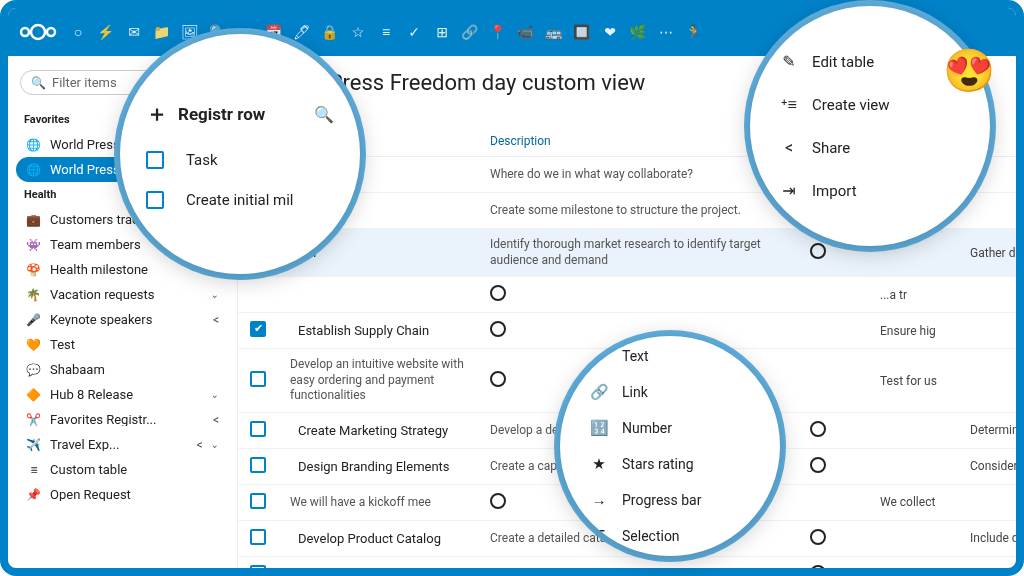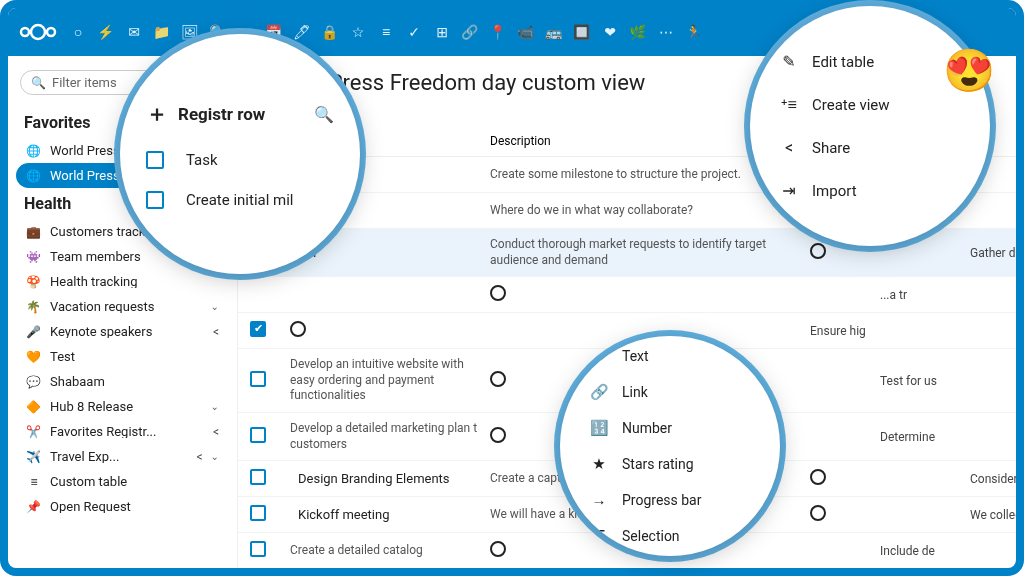--- a/index.html
+++ b/index.html
@@ -8,33 +8,33 @@
   
   .topbar { height: 48px; background: #0082c9; display: flex; align-items: center; padding: 0 8px; gap: 10px; color: #fff; }
   .topbar .logo { width: 44px; height: 28px; display: flex; align-items: center; justify-content: center; }
   .topbar .app-icons { display: flex; gap: 12px; flex: 1; align-items: center; }
   .topbar .app-icons span { width: 16px; height: 16px; display: inline-flex; align-items: center; justify-content: center; opacity: .9; cursor: pointer; font-size: 14px; }
   
   .shell { display: flex; height: calc(100% - 48px); }
   .sidebar { width: 230px; border-right: 1px solid #eee; padding: 8px; overflow: hidden; }
   .filter { display: flex; align-items: center; border: 1px solid #ccc; border-radius: 20px; padding: 4px 10px; margin: 6px 4px 12px; color: #666; }
   .filter .mag { margin-right: 6px; font-size: 12px; }
-  .sidebar-section-label { font-size: 16px; font-weight: 700; padding: 6px 8px; }
+  .sidebar-section-label { font-size: 11px; font-weight: 700; padding: 6px 8px; }
   .sidebar-item { display: flex; align-items: center; gap: 8px; padding: 6px 10px; border-radius: 18px; cursor: pointer; font-size: 13px; line-height: 1; }
   .sidebar-item .emoji { width: 16px; text-align: center; font-size: 12px; }
   .sidebar-item .lbl { flex: 1; white-space: nowrap; overflow: hidden; text-overflow: ellipsis; }
   .sidebar-item.active { background: #0082c9; color: #fff; }
   .sidebar-item .chev { font-size: 10px; color: #666; }
   .sidebar-item .share { font-size: 12px; color: #444; }
   
   .main { flex: 1; display: flex; flex-direction: column; overflow: hidden; }
   .title { font-size: 22px; font-weight: 400; padding: 14px 24px 4px 60px; }
   .toolbar { padding: 6px 24px 6px 60px; color: #777; font-size: 13px; }
   .thead, .trow { display: grid; grid-template-columns: 40px 200px 320px 70px 90px 80px; align-items: center; gap: 0; }
-  .thead { font-size: 12px; color: #000000; padding: 8px 0 8px 12px; border-bottom: 1px solid #eee; }
+  .thead { font-size: 12px; color: #0369a1; padding: 8px 0 8px 12px; border-bottom: 1px solid #eee; }
   .trow { padding: 8px 0 8px 12px; border-bottom: 1px solid #f2f2f2; font-size: 13px; }
   .trow.highlight { background: #eaf3fb; }
   .cb { width: 16px; height: 16px; border: 2px solid #0082c9; border-radius: 2px; display: inline-block; }
   .cb.checked { background: #0082c9; position: relative; }
   .cb.checked::after { content: "✔"; color: #fff; font-size: 11px; position: absolute; top: -1px; left: 2px; }
   .desc { color: #555; font-size: 12px; line-height: 1.3; padding-right: 10px; }
   .taskname { white-space: nowrap; overflow: hidden; text-overflow: ellipsis; }
   .ring { width: 16px; height: 16px; border: 2px solid #222; border-radius: 50%; display: inline-block; }
   .ring.ok { background: #fff; position: relative; }
   .ring.ok::after { content: "✔"; font-size: 10px; position: absolute; top: -1px; left: 2px; }
@@ -121,21 +121,21 @@
           <div class="sidebar-item">
             <span class="emoji">💼</span>
             <span class="lbl">Customers tracking...</span>
           </div>
           <div class="sidebar-item">
             <span class="emoji">👾</span>
             <span class="lbl">Team members</span>
           </div>
           <div class="sidebar-item">
             <span class="emoji">🍄</span>
-            <span class="lbl">Health tracking</span>
+            <span class="lbl">Health milestone</span>
           </div>
           <div class="sidebar-item">
             <span class="emoji">🌴</span>
             <span class="lbl">Vacation requests</span>
             <span class="chev">⌄</span>
           </div>
           <div class="sidebar-item">
             <span class="emoji">🎤</span>
             <span class="lbl">Keynote speakers</span>
             <span class="share">&lt;</span>
@@ -181,88 +181,90 @@
       <div class="thead">
         <span></span>
         <span style="padding-left:8px">Task</span>
         <span>Description</span>
         <span>Proofed</span>
         <span></span>
           <span></span>
       </div>
       <div id="rows">
           <div class="trow">
+    <span><span class="cb"></span></span>
+    <span class="taskname" style="padding-left:8px">entation</span>
+    <span class="desc">Where do we in what way collaborate?</span>
+    <span><span class="ring"></span></span>
+    <span><span class="prog"><span class="bar" style="width:0%"></span></span></span>
+    <span class="next"></span>
+          </div>
+          <div class="trow">
     <span><span class="cb checked"></span></span>
     <span class="taskname" style="padding-left:8px">es</span>
     <span class="desc">Create some milestone to structure the project.</span>
     <span><span class="ring ok"></span></span>
     <span><span class="prog"><span class="bar" style="width:0%"></span></span></span>
     <span class="next"></span>
           </div>
-          <div class="trow">
-    <span><span class="cb"></span></span>
-    <span class="taskname" style="padding-left:8px">entation</span>
-    <span class="desc">Where do we in what way collaborate?</span>
-    <span><span class="ring"></span></span>
-    <span><span class="prog"><span class="bar" style="width:0%"></span></span></span>
-    <span class="next"></span>
-          </div>
           <div class="trow highlight">
     <span><span class="cb"></span></span>
     <span class="taskname" style="padding-left:8px">rch</span>
-    <span class="desc">Conduct thorough market requests to identify target audience and demand</span>
+    <span class="desc">Identify thorough market research to identify target audience and demand</span>
     <span><span class="ring"></span></span>
     <span><span class="prog"><span class="bar" style="width:40%"></span></span></span>
     <span class="next">Gather da</span>
           </div>
           <div class="trow">
     <span></span>
     <span class="desc"></span>
     <span><span class="ring"></span></span>
     <span><span class="prog"><span class="bar" style="width:0%"></span></span></span>
     <span class="next">...a tr</span>
           </div>
           <div class="trow">
     <span><span class="cb checked"></span></span>
+    <span class="taskname" style="padding-left:8px">Establish Supply Chain</span>
     <span><span class="ring"></span></span>
     <span><span class="prog"><span class="bar" style="width:20%"></span></span></span>
     <span class="next">Ensure hig</span>
           </div>
           <div class="trow">
     <span><span class="cb"></span></span>
     <span class="desc">Develop an intuitive website with easy ordering and payment functionalities</span>
     <span><span class="ring"></span></span>
     <span><span class="prog"><span class="bar" style="width:0%"></span></span></span>
     <span class="next">Test for us</span>
           </div>
           <div class="trow">
     <span><span class="cb"></span></span>
+    <span class="taskname" style="padding-left:8px">Create Marketing Strategy</span>
     <span class="desc">Develop a detailed marketing plan t         customers</span>
     <span><span class="ring"></span></span>
     <span><span class="prog"><span class="bar" style="width:35%"></span></span></span>
     <span class="next">Determine</span>
           </div>
           <div class="trow">
     <span><span class="cb"></span></span>
     <span class="taskname" style="padding-left:8px">Design Branding Elements</span>
     <span class="desc">Create a captivating brand c</span>
     <span><span class="ring"></span></span>
     <span><span class="prog"><span class="bar" style="width:35%"></span></span></span>
     <span class="next">Consider h</span>
           </div>
           <div class="trow">
     <span><span class="cb"></span></span>
-    <span class="taskname" style="padding-left:8px">Kickoff meeting</span>
     <span class="desc">We will have a kickoff mee</span>
     <span><span class="ring"></span></span>
     <span><span class="prog"><span class="bar" style="width:30%"></span></span></span>
     <span class="next">We collect</span>
           </div>
           <div class="trow">
     <span><span class="cb"></span></span>
+    <span class="taskname" style="padding-left:8px">Develop Product Catalog</span>
     <span class="desc">Create a detailed catalog</span>
     <span><span class="ring"></span></span>
     <span><span class="prog"><span class="bar" style="width:10%"></span></span></span>
     <span class="next">Include de</span>
           </div>
           <div class="trow">
     <span><span class="cb"></span></span>
     <span class="taskname" style="padding-left:8px">Implement Inventory Management System</span>
     <span class="desc">Set up a system to track and</span>
     <span><span class="ring"></span></span>

